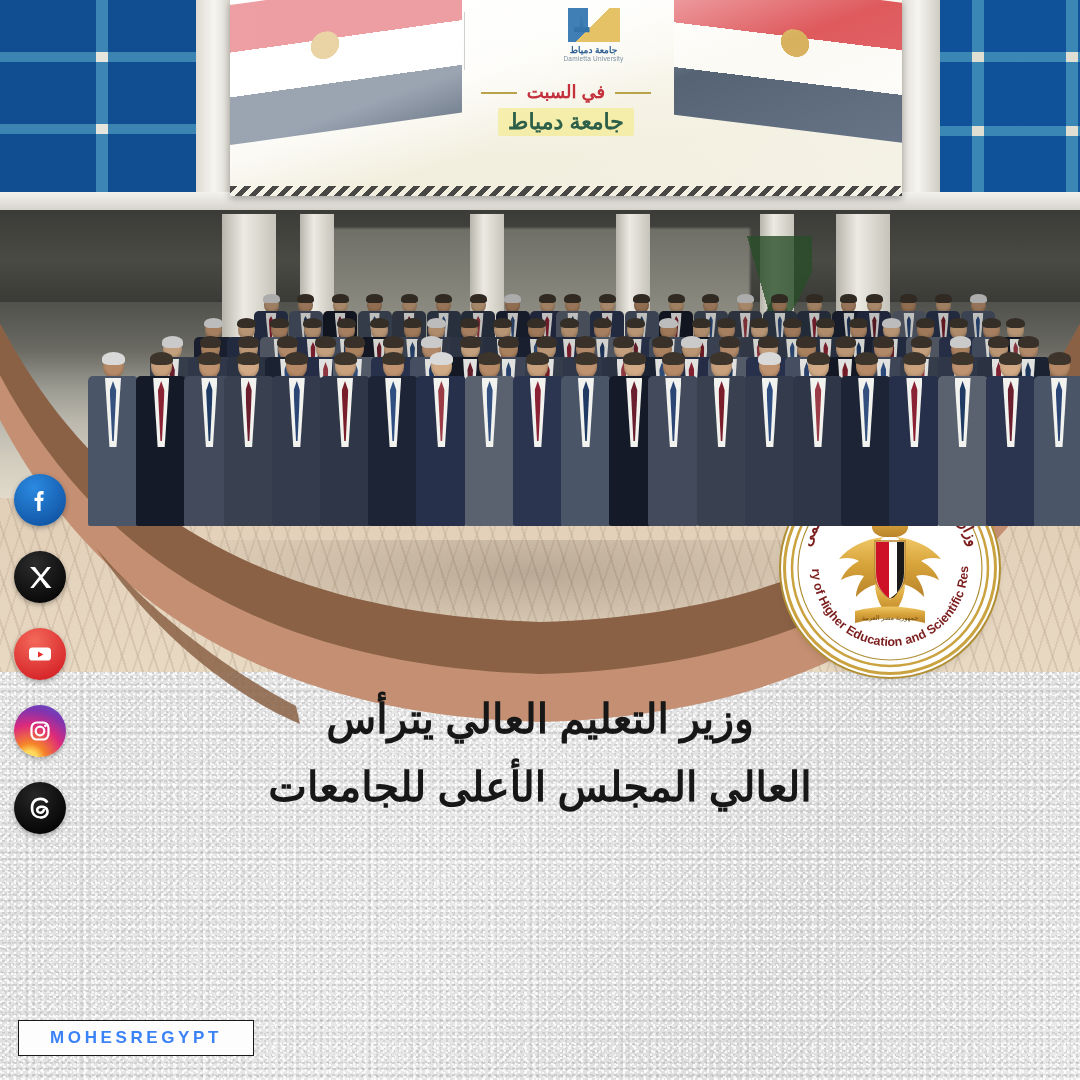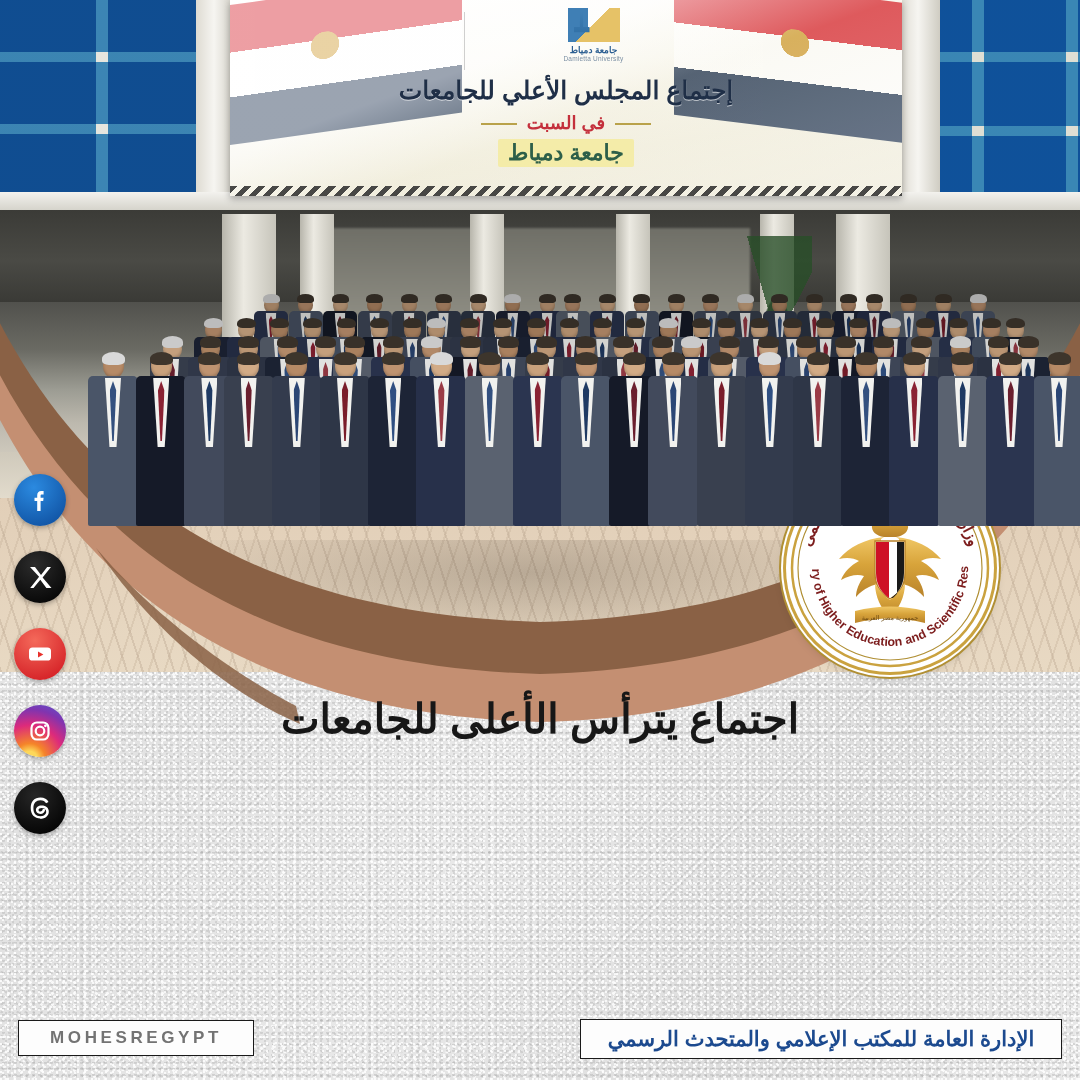--- a/index.html
+++ b/index.html
@@ -283,21 +283,21 @@
 
   
   .footer-left{
     position:absolute; left:18px; top:1020px;
     width:236px; height:36px;
     border:1.6px solid #1a1a1a;
     background:#fdfdfd;
     display:flex; align-items:center; justify-content:center;
   }
   .footer-left span{
-    color:#737373; font-weight:700; font-size:17px; letter-spacing:3.6px;
+    color:#3b82f6; font-weight:700; font-size:17px; letter-spacing:3.6px;
   }
   .footer-right{
     position:absolute; left:580px; top:1019px;
     width:482px; height:40px;
     border:1.6px solid #1a1a1a;
     background:#fdfdfd;
     display:flex; align-items:center; justify-content:center;
     direction:rtl;
   }
   .footer-right span{
@@ -1207,21 +1207,20 @@
     <div class="banner-inner">
       <div class="logo-row">
         <div class="divider-v"></div>
         <div class="logo-block">
           <div class="du-mark"></div>
           <div class="logo-cap-ar">جامعة دمياط</div>
           <div class="logo-cap-en">Damietta University</div>
         </div>
       </div>
 
-      <div class="b-title">إجتماع المجلس الأعلي للجامعات</div>
       <div class="b-inrihab">في السبت</div>
       <div class="b-univ">جامعة دمياط</div>
     </div>
 
     <div class="banner-zig"></div>
   </div>
 
   <svg class="arc-wrap" viewBox="0 0 1080 1080">
     <defs>
       <clipPath id="cardClip">
@@ -1276,21 +1275,22 @@
       <path d="M66 37 L73 37 L73 68 C73 81 66 89 60 93 L66 93 Z" fill="#1a1a1a"></path>
 
       <path d="M44 78 C44 92 50 104 59 112 C68 104 74 92 74 78 C68 88 62 93 59 95 C56 93 50 88 44 78 Z" fill="url(#gold)"></path>
 
       <path d="M24 106 C48 100 70 100 94 106 L94 118 C70 112 48 112 24 118 Z" fill="url(#gold)"></path>
       <text x="59" y="115" text-anchor="middle" font-size="6.5" font-family="'Liberation Sans',sans-serif" fill="#6b4a12">جمهورية مصر العربية</text>
     </svg>
   </div>
 
   <div class="headline">
-    <span class="ln">اجتماع يترأس الأعلى للجامعات</span>
+    <span class="ln">وزير التعليم العالي يترأس</span>
+    <span class="ln">العالي المجلس الأعلى للجامعات</span>
   </div>
 
   <div class="social">
     <div class="sicon s-fb">
       <svg width="30" height="30" viewBox="0 0 30 30">
           <path d="M18.6 9.6h-2.1c-.5 0-.9.4-.9 1v2.2h3l-.4 3.3h-2.6V26h-3.4v-9.9H9.5v-3.3h2.7v-2.6c0-2.3 1.5-4.2 4-4.2h2.4z" fill="#fff"></path>
         </svg>
     </div>
     <div class="sicon s-x">
       <svg width="26" height="26" viewBox="0 0 26 26">
@@ -1313,17 +1313,14 @@
     <div class="sicon s-th">
       <svg width="28" height="28" viewBox="0 0 28 28">
         <path d="M14.4 24.5c-6 0-9.7-3.9-9.7-10.4S8.5 3.6 14.4 3.6c4 0 6.8 1.6 8.1 4.5l-2.5 1.1c-1-2.1-2.8-3-5.6-3-4.4 0-7 2.8-7 8s2.6 8 7 8c2.8 0 4.6-1 5.4-2.6.3-.6.4-1.3.4-1.9 0-2.4-1.6-3.8-4.5-3.8-2 0-3.2.8-3.2 2 0 .9.7 1.5 1.8 1.5 1.4 0 2.3-1 2.5-2.7l2.5.5c-.4 3-2.3 4.7-5 4.7-2.6 0-4.4-1.6-4.4-3.9 0-2.7 2.3-4.5 5.8-4.5 4.4 0 7.1 2.4 7.1 6.2 0 1-.2 2-.6 2.9-1.3 2.7-4.1 4.4-7.8 4.4z" fill="#fff"></path>
       </svg>
     </div>
   </div>
 
   <div class="footer-left">
     <span>MOHESREGYPT</span>
   </div>
-  <div class="footer-right">
-    <span>الإدارة العامة للمكتب الإعلامي والمتحدث الرسمي</span>
-  </div>
 
 </div>
 
 </body></html>

